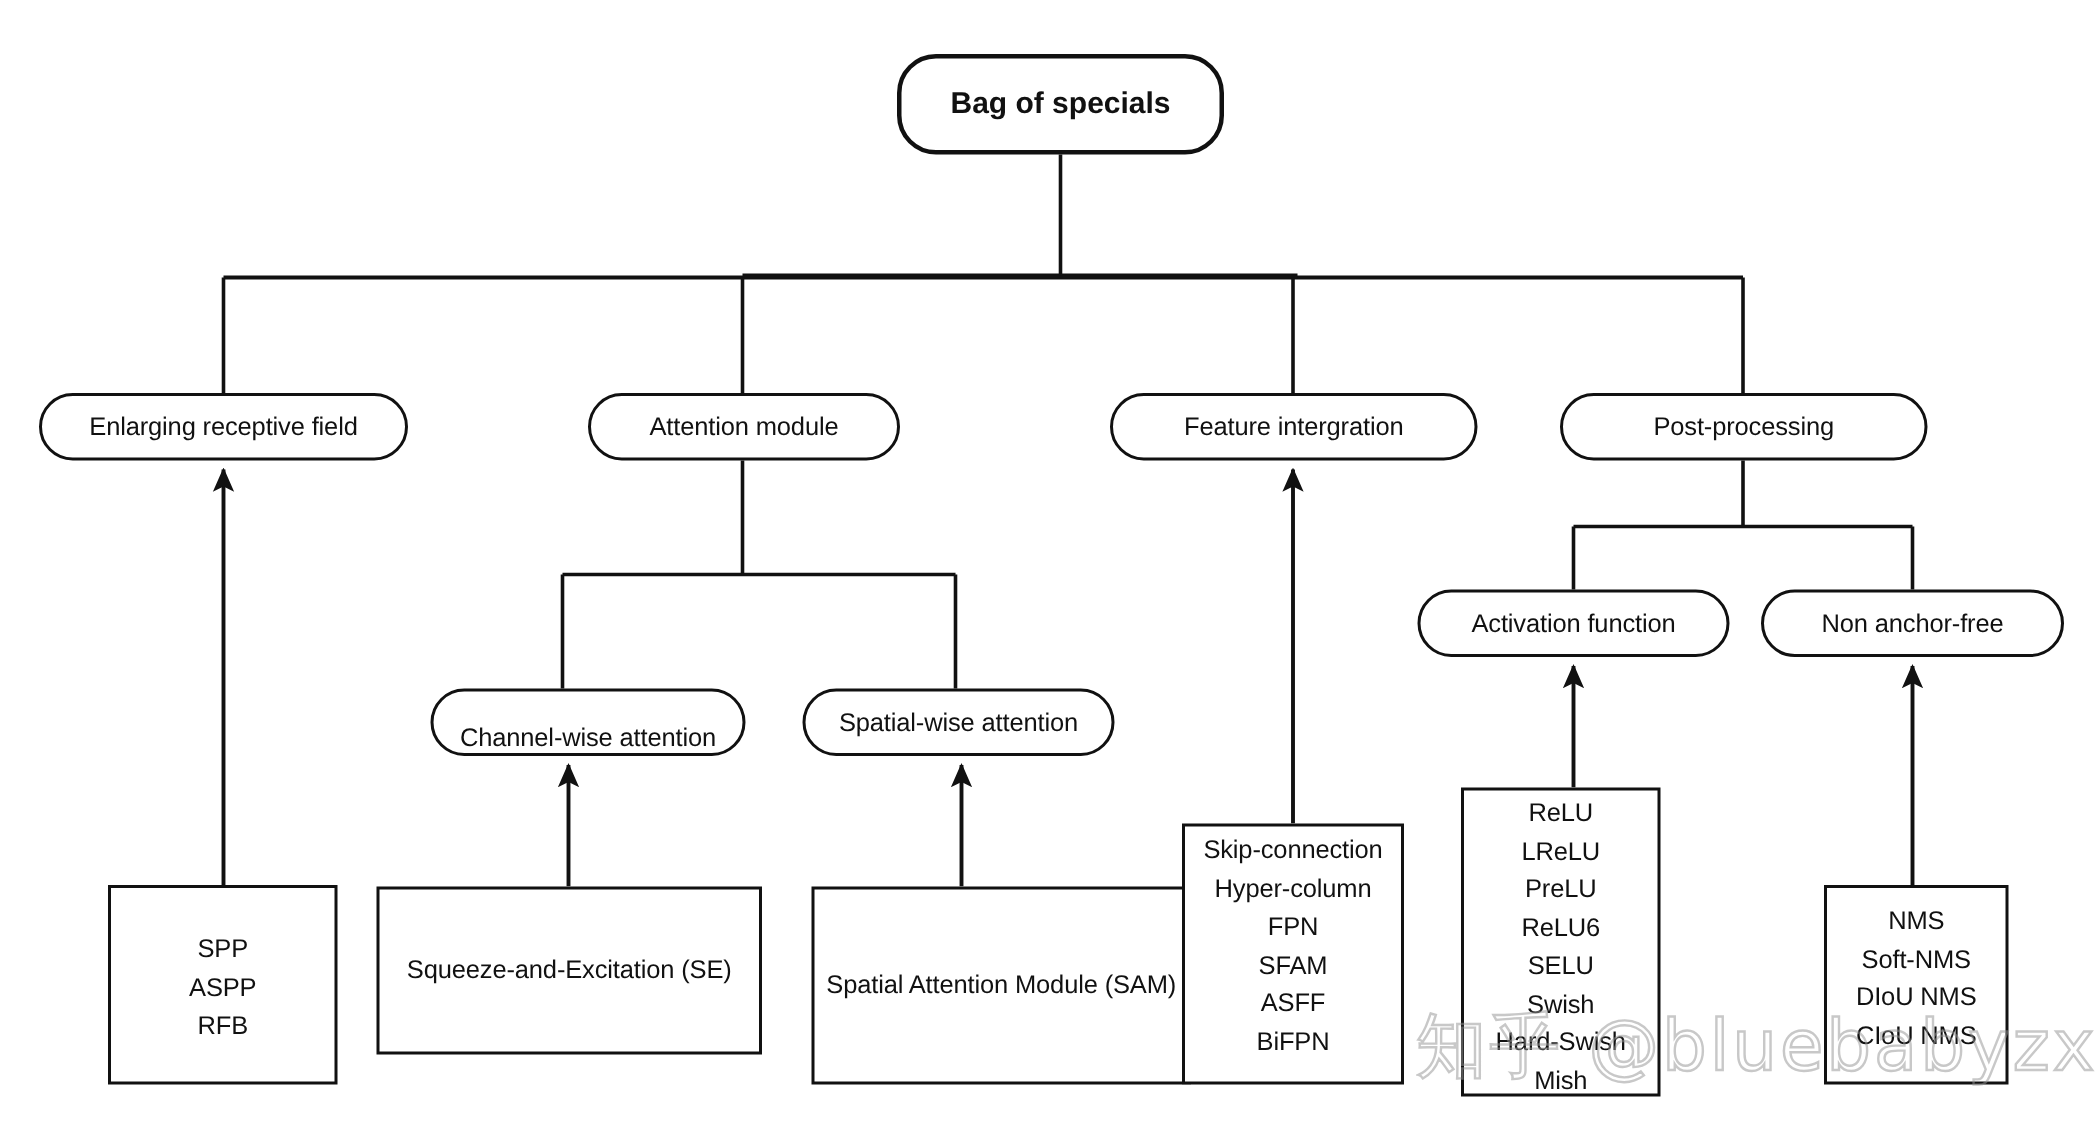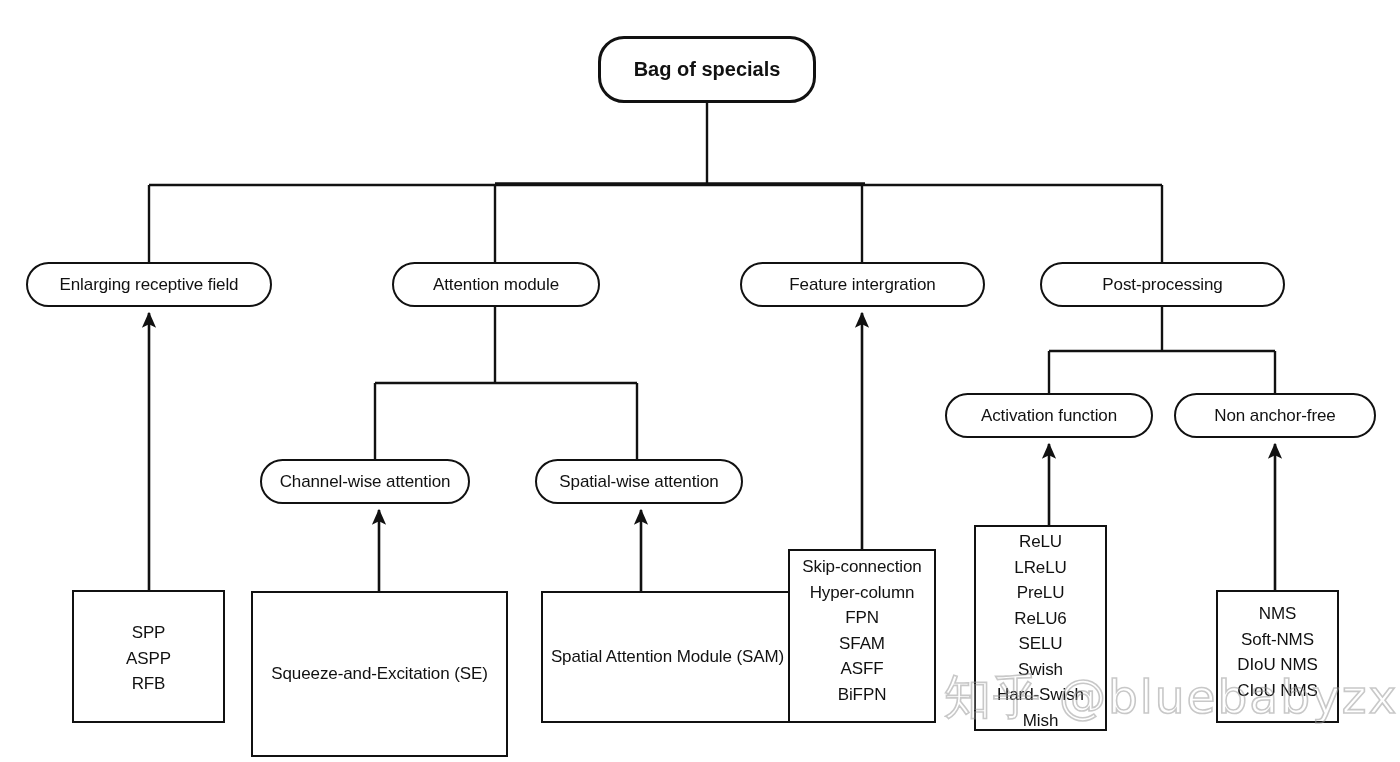--- a/index.html
+++ b/index.html
@@ -145,21 +145,21 @@
   </div>
 
   <div class="node stadium" style="left:740px; top:262px; width:245px; height:45px;">
     <span>Feature intergration</span>
   </div>
 
   <div class="node stadium" style="left:1040px; top:262px; width:245px; height:45px;">
     <span>Post-processing</span>
   </div>
 
-  <div class="node stadium" style="left:260px; top:459px; width:210px; height:45px;">
+  <div class="node stadium" style="left:287px; top:459px; width:210px; height:45px;align-items:flex-end;">
     <span>Channel-wise attention</span>
   </div>
 
   <div class="node stadium" style="left:535px; top:459px; width:208px; height:45px;">
     <span>Spatial-wise attention</span>
   </div>
 
   <div class="node stadium" style="left:945px; top:393px; width:208px; height:45px;">
     <span>Activation function</span>
   </div>
@@ -169,21 +169,21 @@
   </div>
 
   <div class="node boxnode" style="left:72px; top:590px; width:153px; height:133px; padding-top:28px;">
     <span class="stack">
         <span class="ln">SPP</span>
         <span class="ln">ASPP</span>
         <span class="ln">RFB</span>
       </span>
   </div>
 
-  <div class="node boxnode single" style="left:251px; top:591px; width:257px; height:166px;">
+  <div class="node boxnode single" style="left:251px; top:591px; width:257px; height:112px;">
     <span class="stack">
         <span class="ln">Squeeze-and-Excitation (SE)</span>
       </span>
   </div>
 
   <div class="node boxnode single" style="left:541px; top:591px; width:253px; height:132px;">
     <span class="stack">
         <span class="ln">Spatial Attention Module (SAM)</span>
       </span>
   </div>

